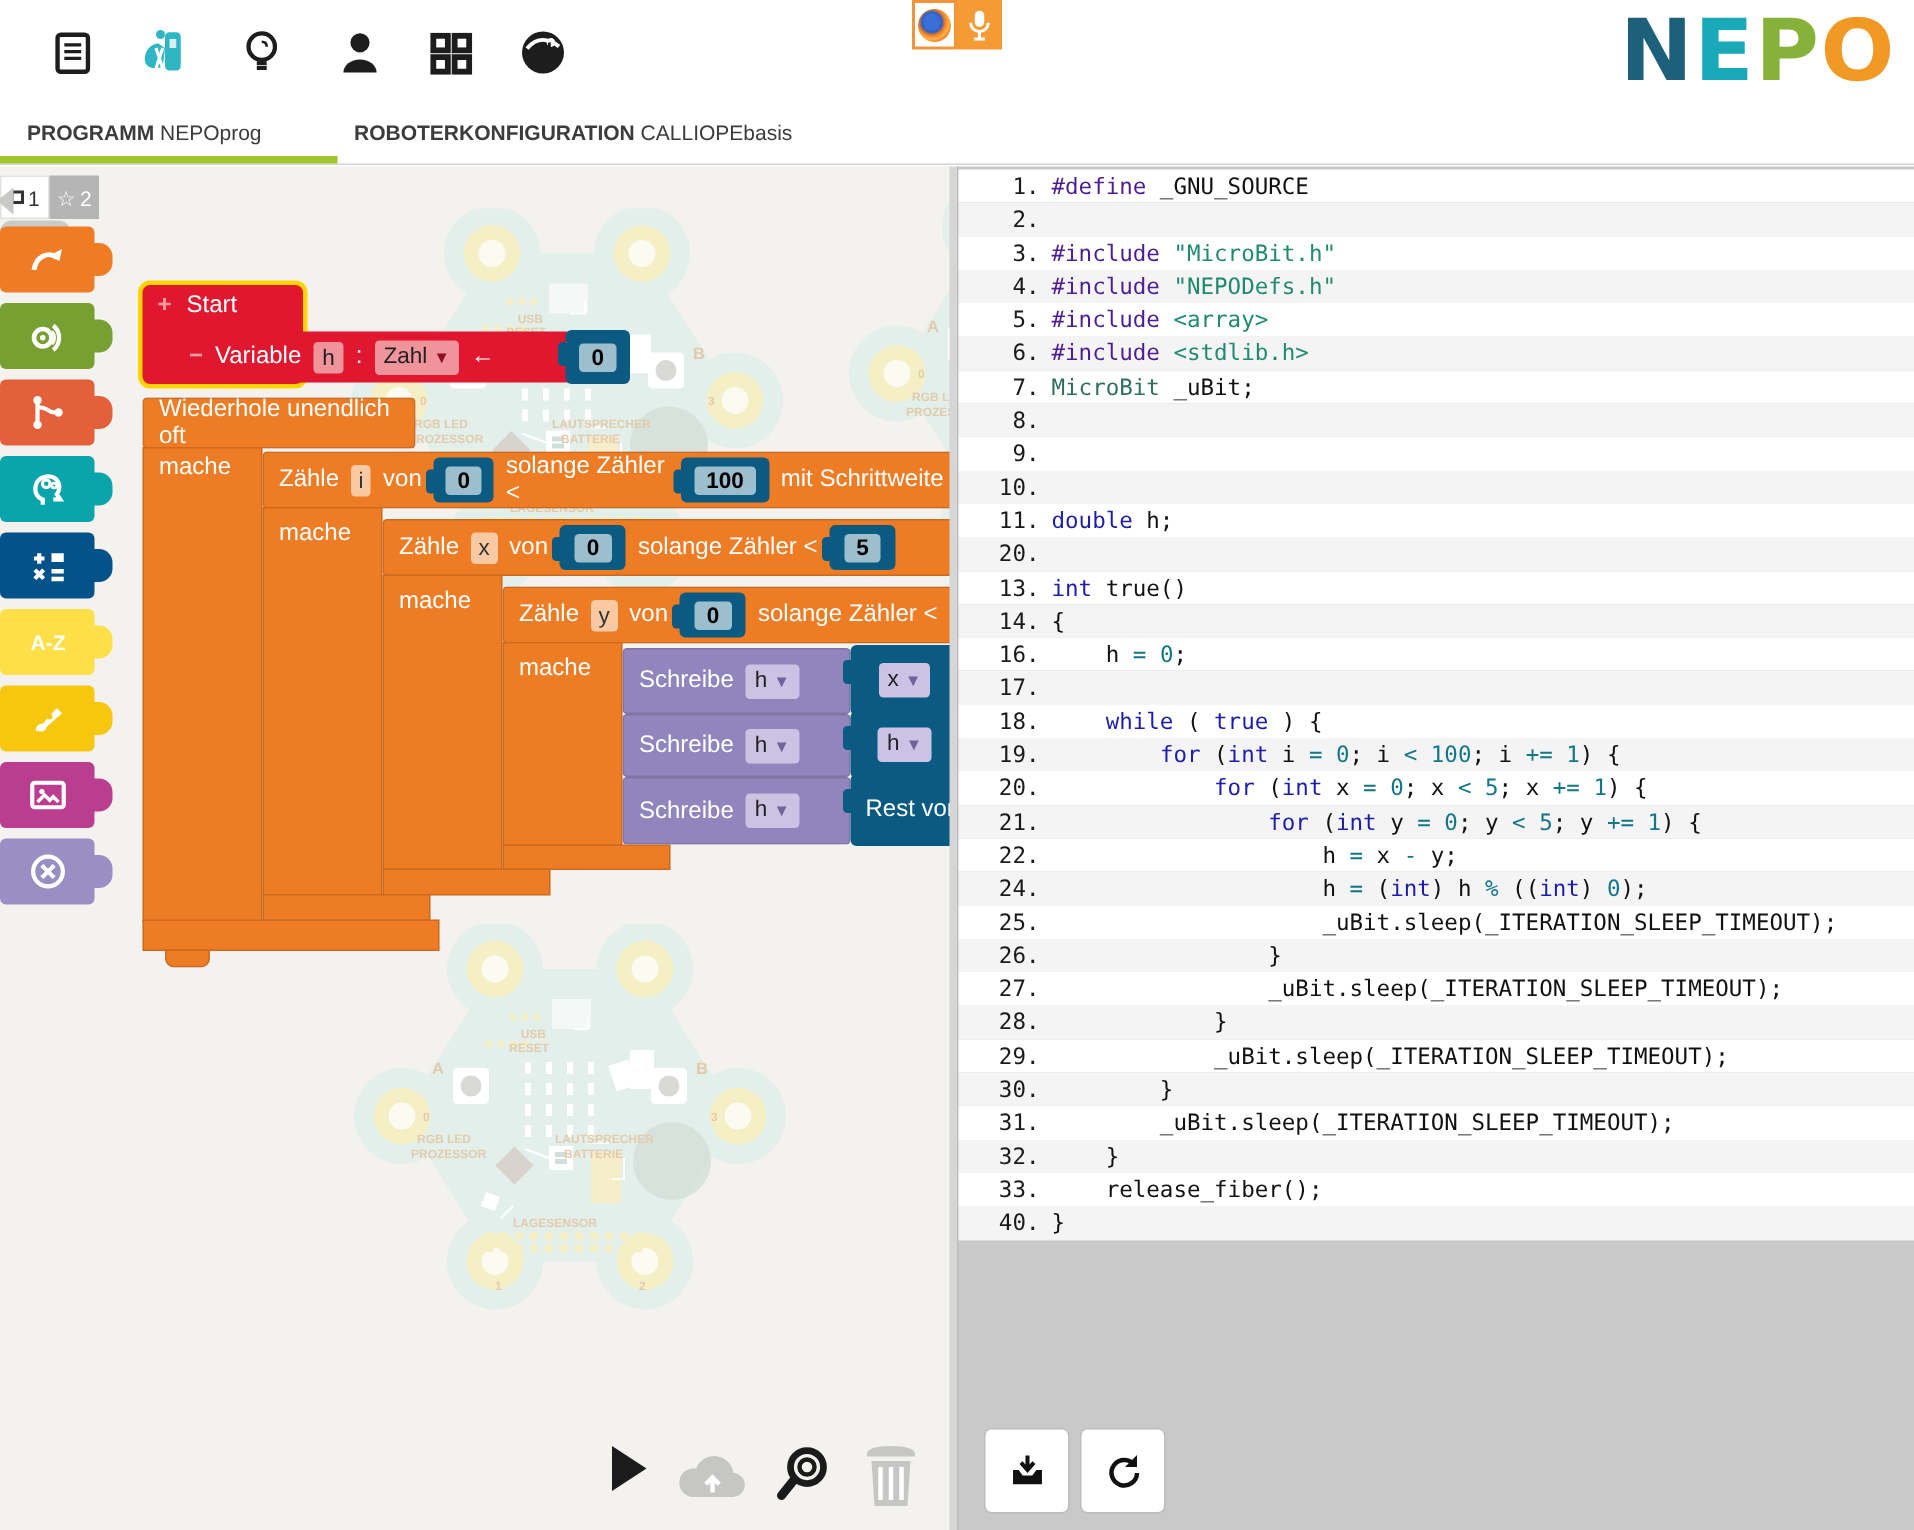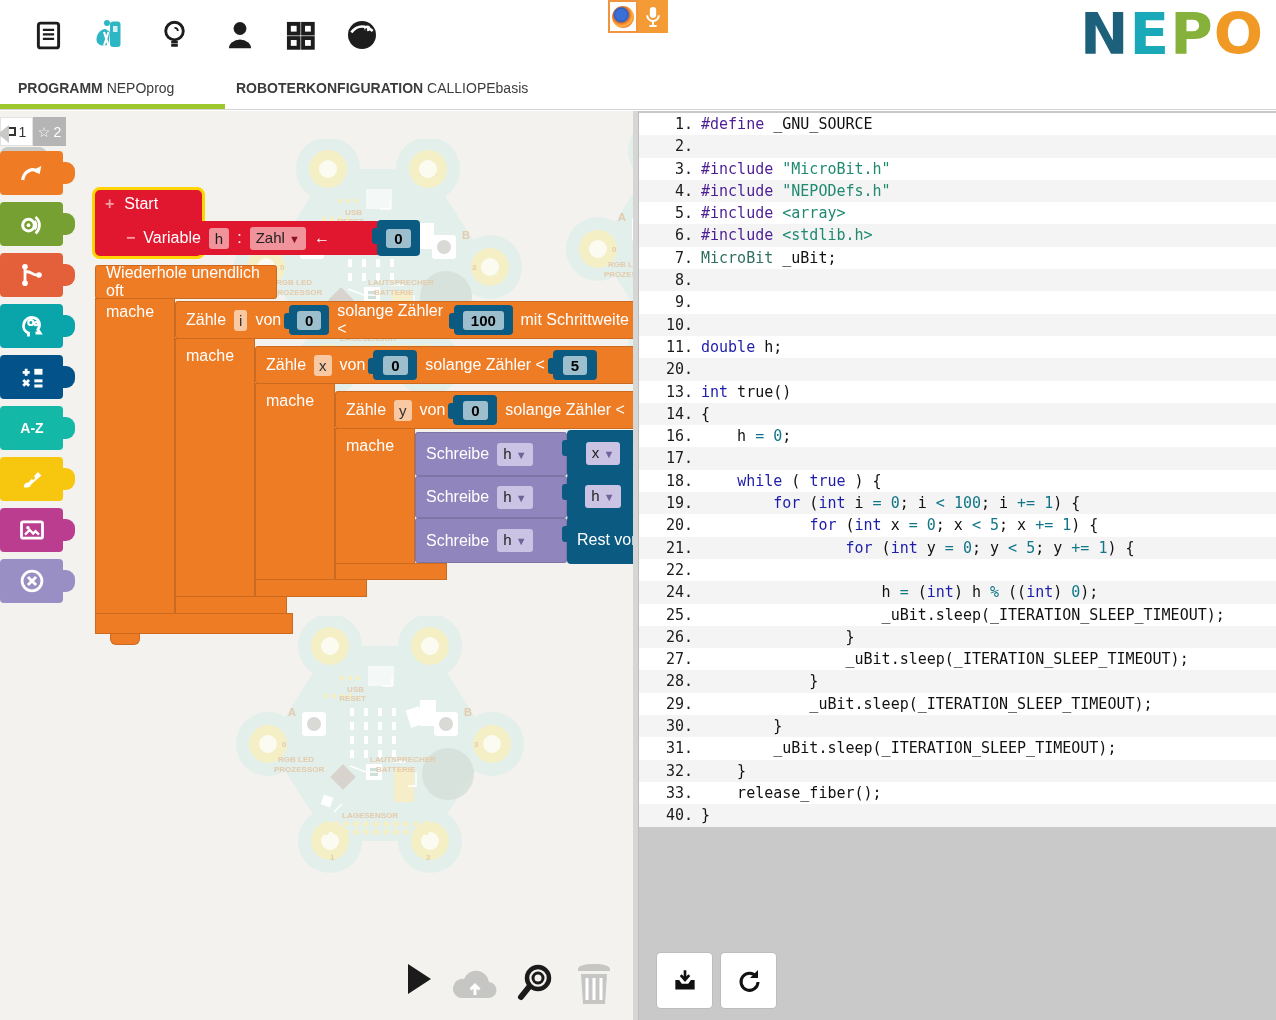--- a/index.html
+++ b/index.html
@@ -327,21 +327,21 @@
   </div>
   <div class="cat" style="top: 244px; background: rgb(3, 83, 138);">
     <svg width="28" height="28" viewBox="0 0 24 24">
         <path d="M7 5v6M4 8h6" stroke="#fff" stroke-width="2.4"></path>
         <path d="M4.5 14.5l5 5M9.5 14.5l-5 5" stroke="#fff" stroke-width="2.4"></path>
         <rect x="14" y="5" width="7" height="5" fill="#fff"></rect>
         <rect x="14" y="14" width="7" height="2.6" fill="#fff"></rect>
         <rect x="14" y="18.4" width="7" height="2.6" fill="#fff"></rect>
       </svg>
   </div>
-  <div class="cat" style="top: 295px; background: #14b8a6;">
+  <div class="cat" style="top: 295px; background: #fde047;">
     <svg width="34" height="22" viewBox="0 0 34 22">
         <text x="17" y="16" text-anchor="middle" fill="#fff" font-size="14" font-weight="bold">A-Z</text>
       </svg>
   </div>
   <div class="cat" style="top: 346px; background: rgb(247, 199, 15);">
     <svg width="28" height="28" viewBox="0 0 24 24">
         <path d="M5 19c0-3 2-4 4-4l8-9 3 3-9 8c0 2-2 3-6 2z" fill="#fff"></path>
         <circle cx="13" cy="11" r="1.6" fill="#f7c70f"></circle>
       </svg>
   </div>
@@ -561,20 +561,21 @@
       <div class="code-row">
         <span class="gut">20.</span>
         <span class="src"><span class="tk-pln">            </span><span class="tk-kw">for</span><span class="tk-pln"> (</span><span class="tk-kw">int</span><span class="tk-pln"> x </span><span class="tk-op">=</span><span class="tk-pln"> </span><span class="tk-lit">0</span><span class="tk-pln">; x </span><span class="tk-op">&lt;</span><span class="tk-pln"> </span><span class="tk-lit">5</span><span class="tk-pln">; x </span><span class="tk-op">+=</span><span class="tk-pln"> </span><span class="tk-lit">1</span><span class="tk-pln">) {</span></span>
       </div>
       <div class="code-row">
         <span class="gut">21.</span>
         <span class="src"><span class="tk-pln">                </span><span class="tk-kw">for</span><span class="tk-pln"> (</span><span class="tk-kw">int</span><span class="tk-pln"> y </span><span class="tk-op">=</span><span class="tk-pln"> </span><span class="tk-lit">0</span><span class="tk-pln">; y </span><span class="tk-op">&lt;</span><span class="tk-pln"> </span><span class="tk-lit">5</span><span class="tk-pln">; y </span><span class="tk-op">+=</span><span class="tk-pln"> </span><span class="tk-lit">1</span><span class="tk-pln">) {</span></span>
       </div>
       <div class="code-row">
         <span class="gut">22.</span>
+        <span class="src"><span class="tk-pln">                    h </span><span class="tk-op">=</span><span class="tk-pln"> x </span><span class="tk-op">-</span><span class="tk-pln"> y;</span></span>
       </div>
       <div class="code-row">
         <span class="gut">24.</span>
         <span class="src"><span class="tk-pln">                    h </span><span class="tk-op">=</span><span class="tk-pln"> (</span><span class="tk-kw">int</span><span class="tk-pln">) h </span><span class="tk-op">%</span><span class="tk-pln"> ((</span><span class="tk-kw">int</span><span class="tk-pln">) </span><span class="tk-lit">0</span><span class="tk-pln">);</span></span>
       </div>
       <div class="code-row">
         <span class="gut">25.</span>
         <span class="src"><span class="tk-pln">                    _uBit.sleep(_ITERATION_SLEEP_TIMEOUT);</span></span>
       </div>
       <div class="code-row">

